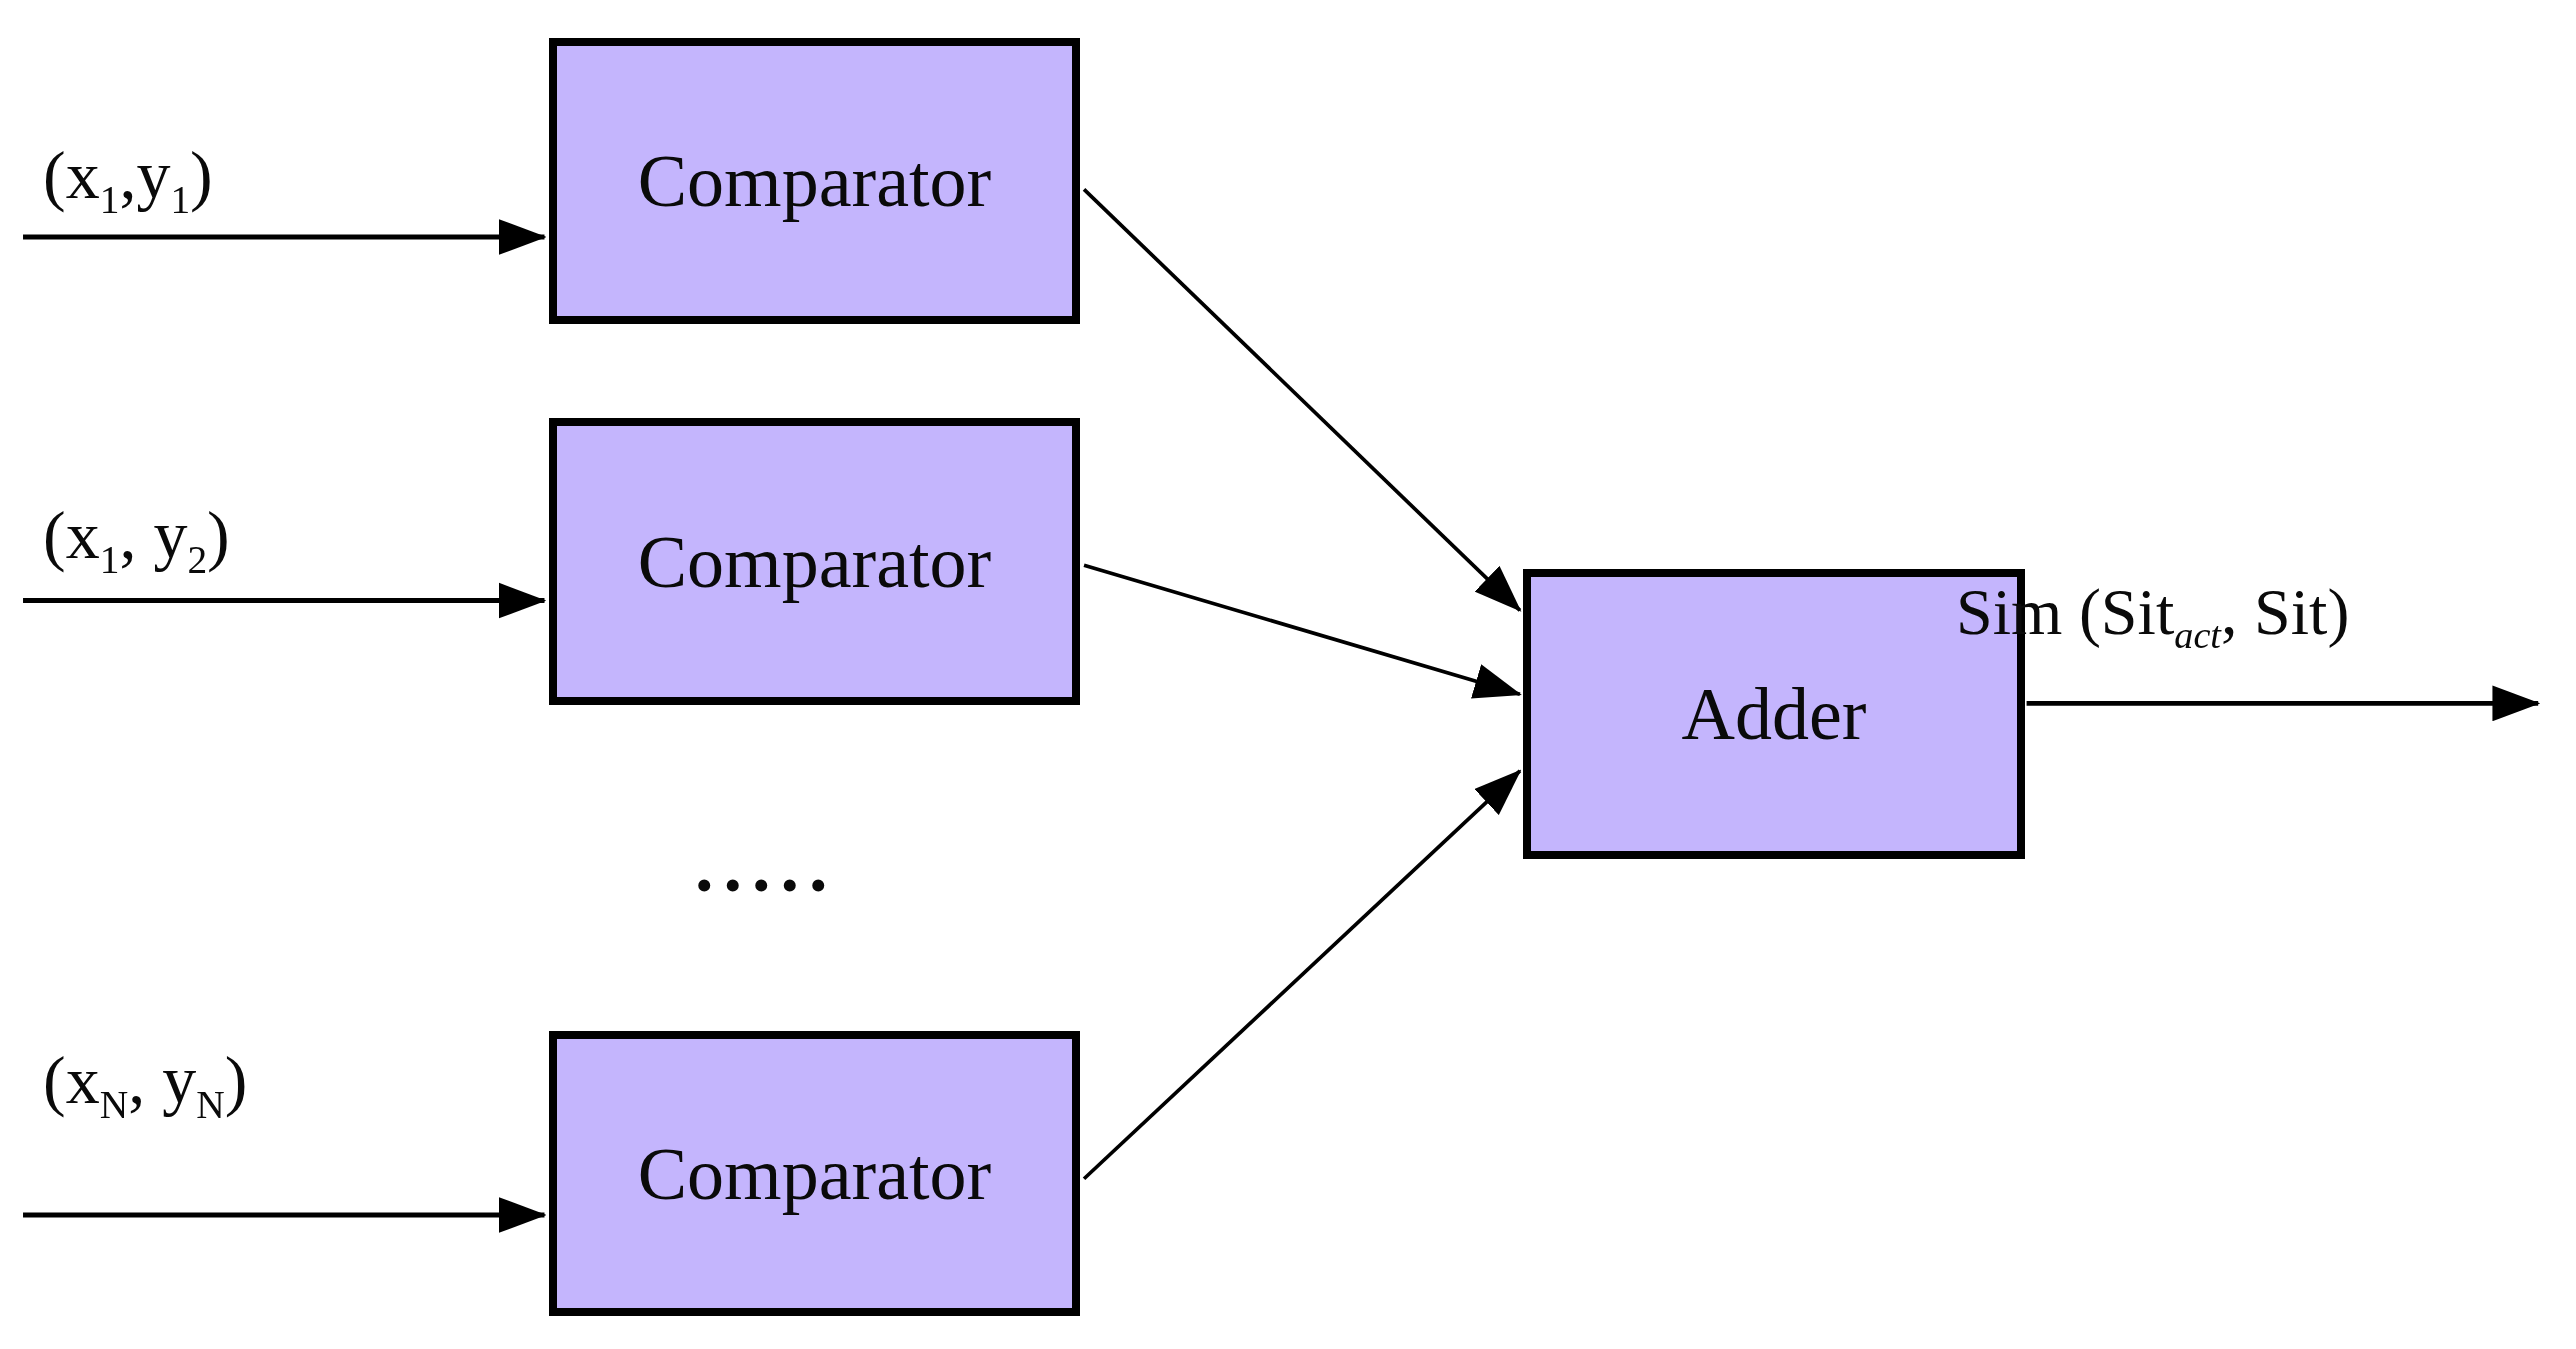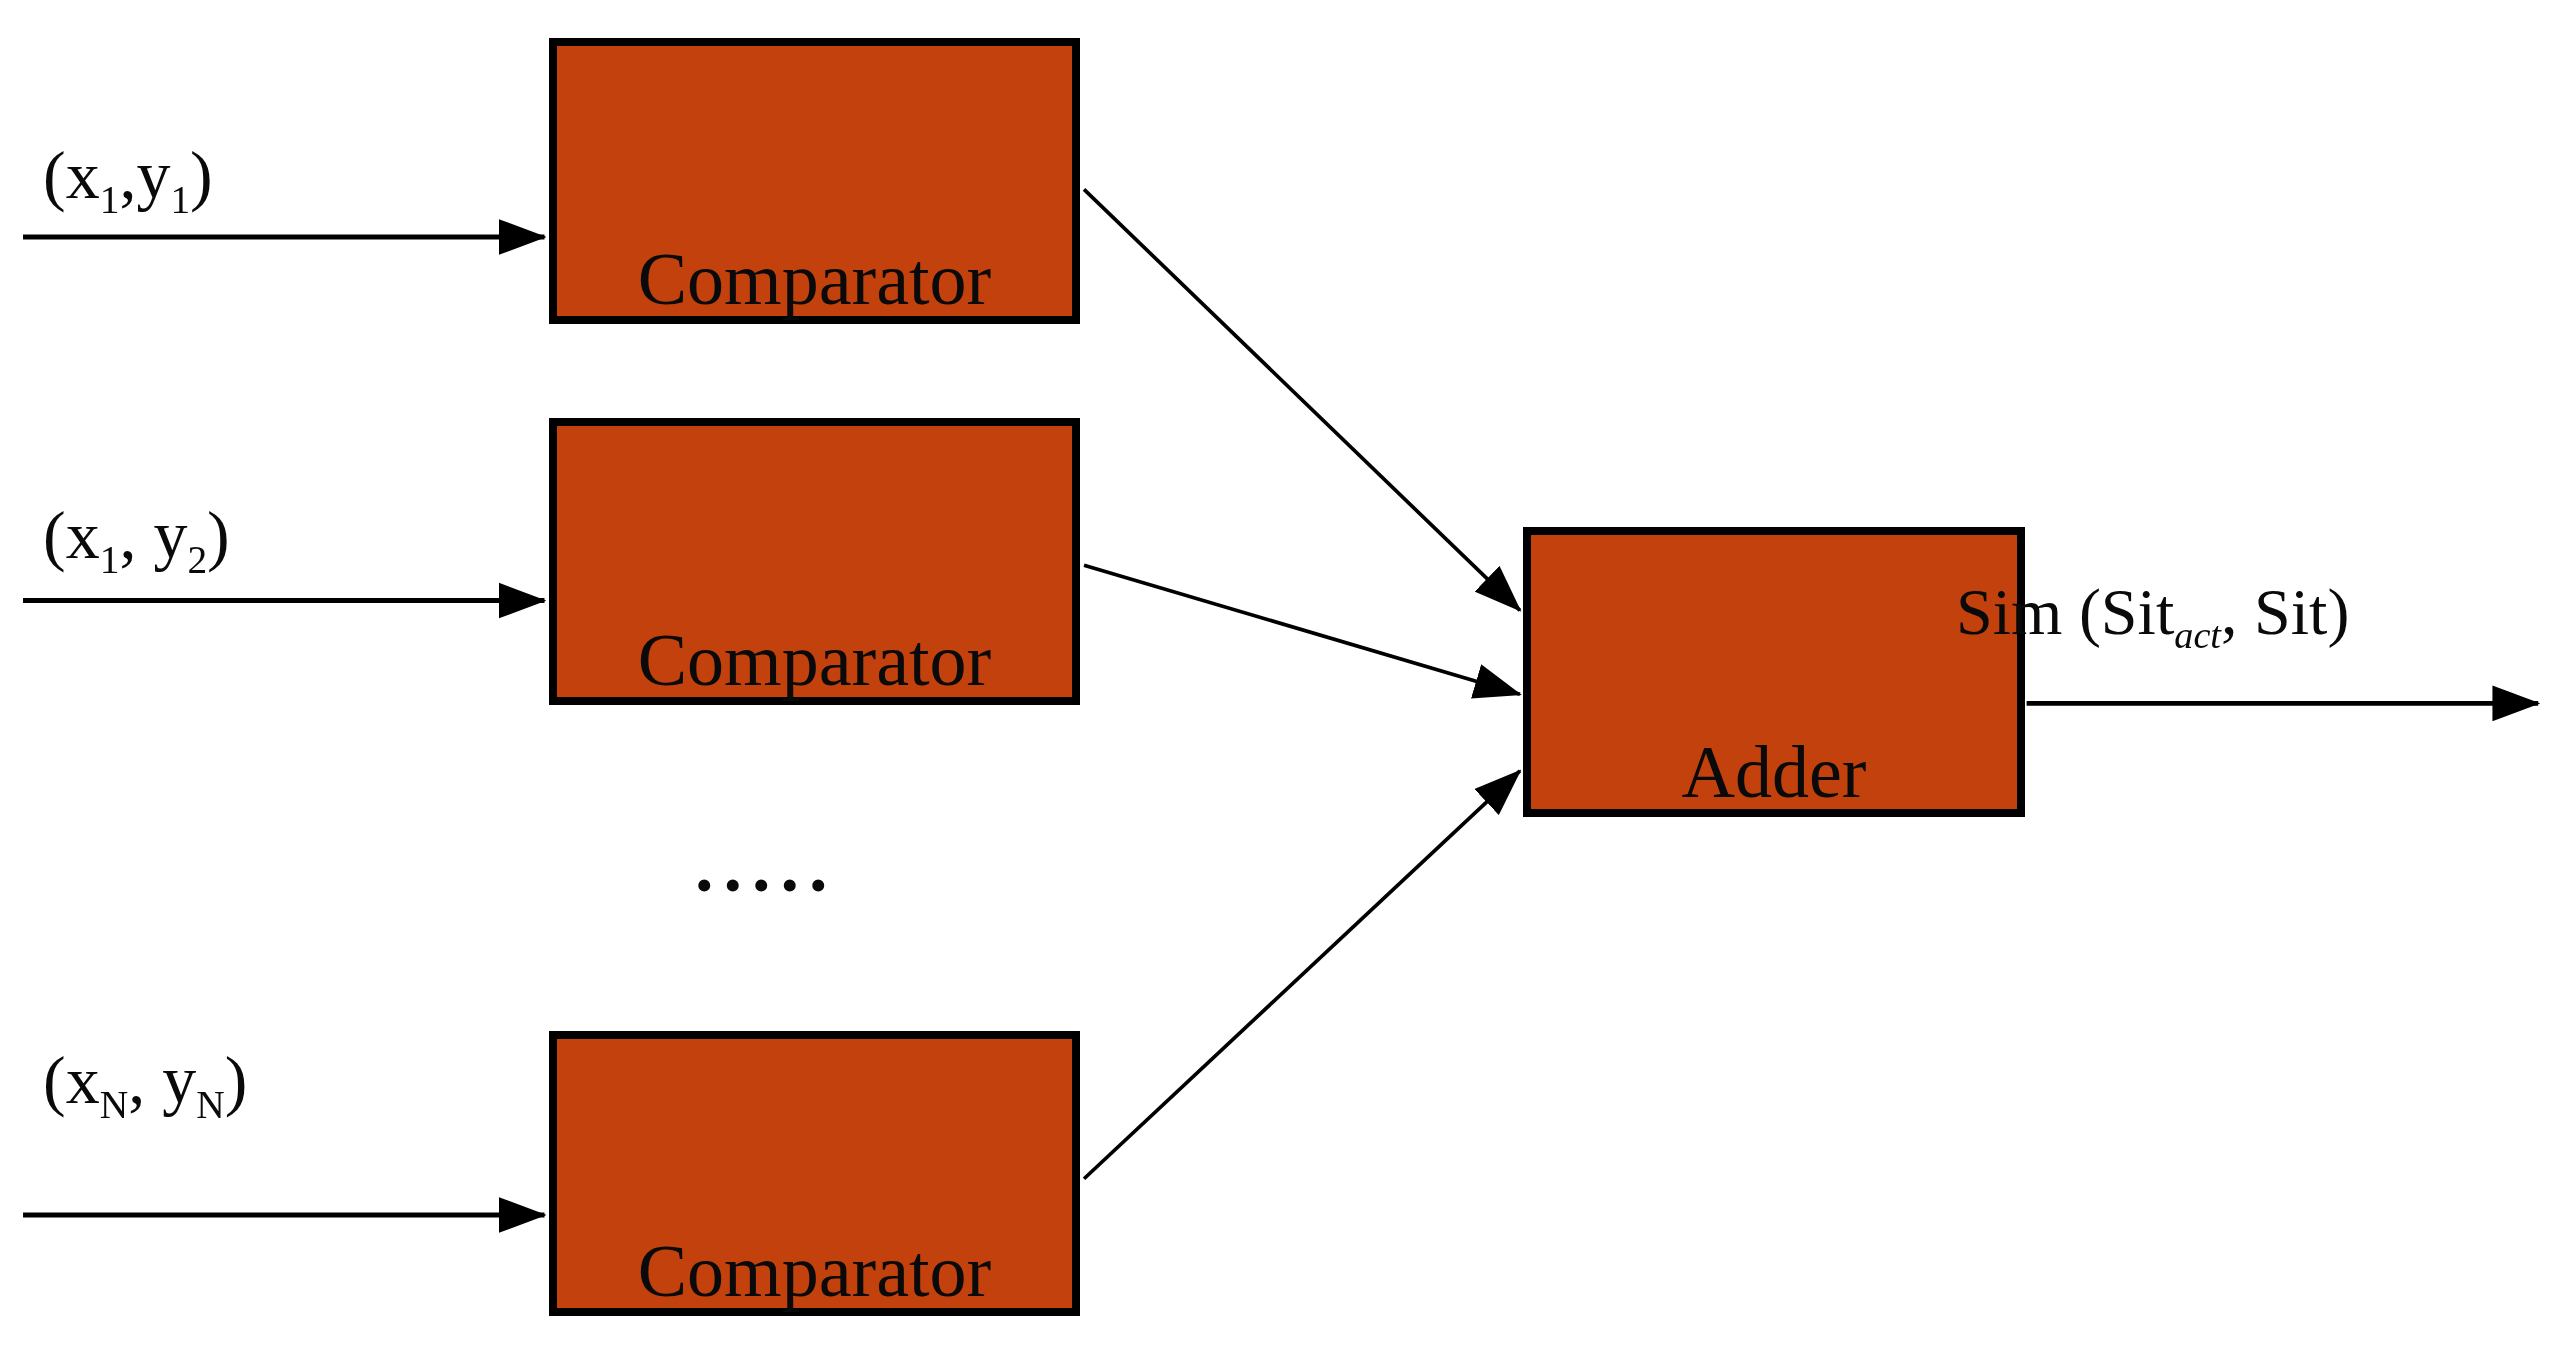--- a/index.html
+++ b/index.html
@@ -14,23 +14,23 @@
   }
   .wires {
     position: absolute;
     left: 0; top: 0;
     width: 2576px; height: 1350px;
   }
   .box {
     position: absolute;
     box-sizing: border-box;
     border: 8.2px solid #000000;
-    background: #c2410c;
+    background: #c4b5fd;
     display: flex;
-    align-items: flex-end;
+    align-items: center;
     justify-content: center;
   }
   .box-label {
     font-size: 74px;
     line-height: 1;
     white-space: nowrap;
     color: #0a0a0a;
   }
   .io-label {
     position: absolute;
@@ -81,21 +81,21 @@
   </div>
 
   <div class="box" style="left:549px; top:418px; width:531px; height:287px;">
     <span class="box-label">Comparator</span>
   </div>
 
   <div class="box" style="left:549px; top:1031px; width:531px; height:285px;">
     <span class="box-label">Comparator</span>
   </div>
 
-  <div class="box" style="left:1523px; top:527px; width:502px; height:290px;">
+  <div class="box" style="left:1523px; top:569px; width:502px; height:290px;">
     <span class="box-label">Adder</span>
   </div>
 
   <div class="io-label" style="left:43px; top:138px;">
     <span>(x</span><sub>1</sub><span>,y</span><sub>1</sub><span>)</span>
   </div>
 
   <div class="io-label" style="left:43px; top:474px;margin-top:24px;">
     <span>(x</span><sub>1</sub><span>, y</span><sub>2</sub><span>)</span>
   </div>

